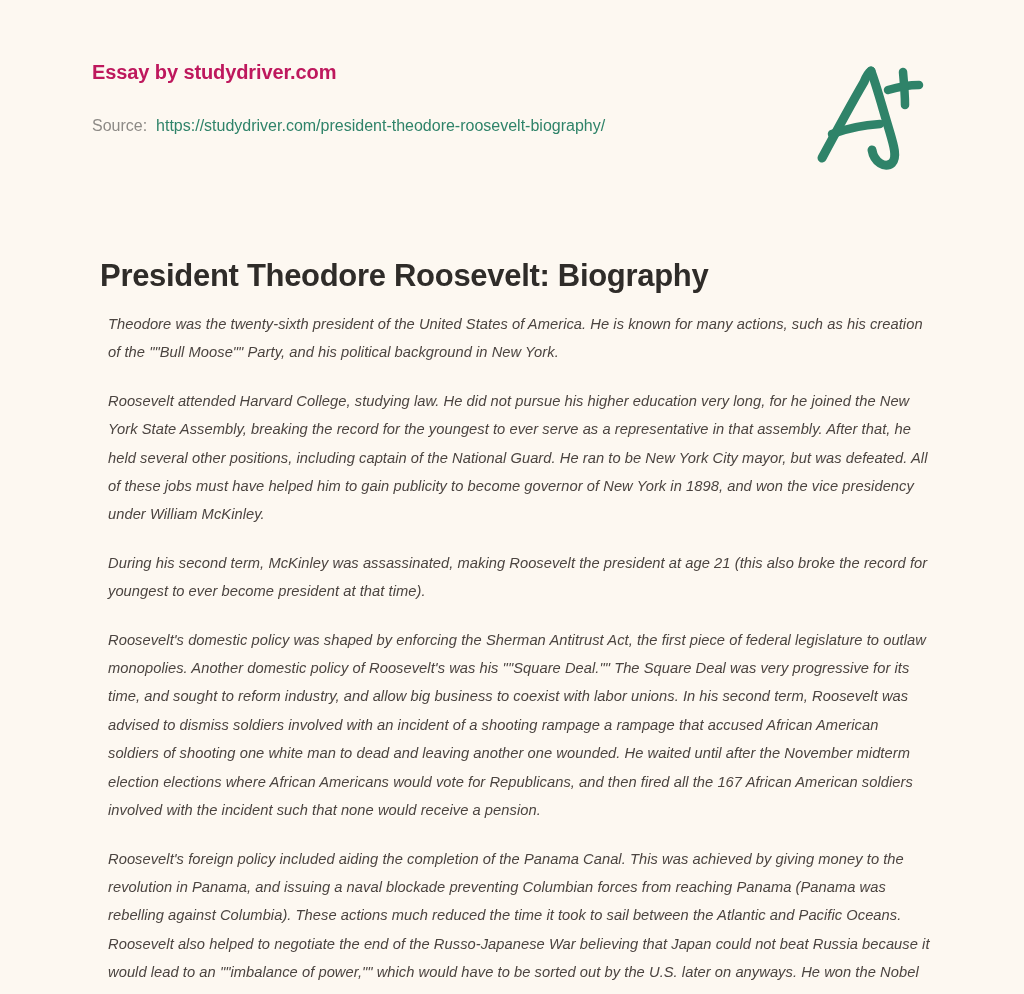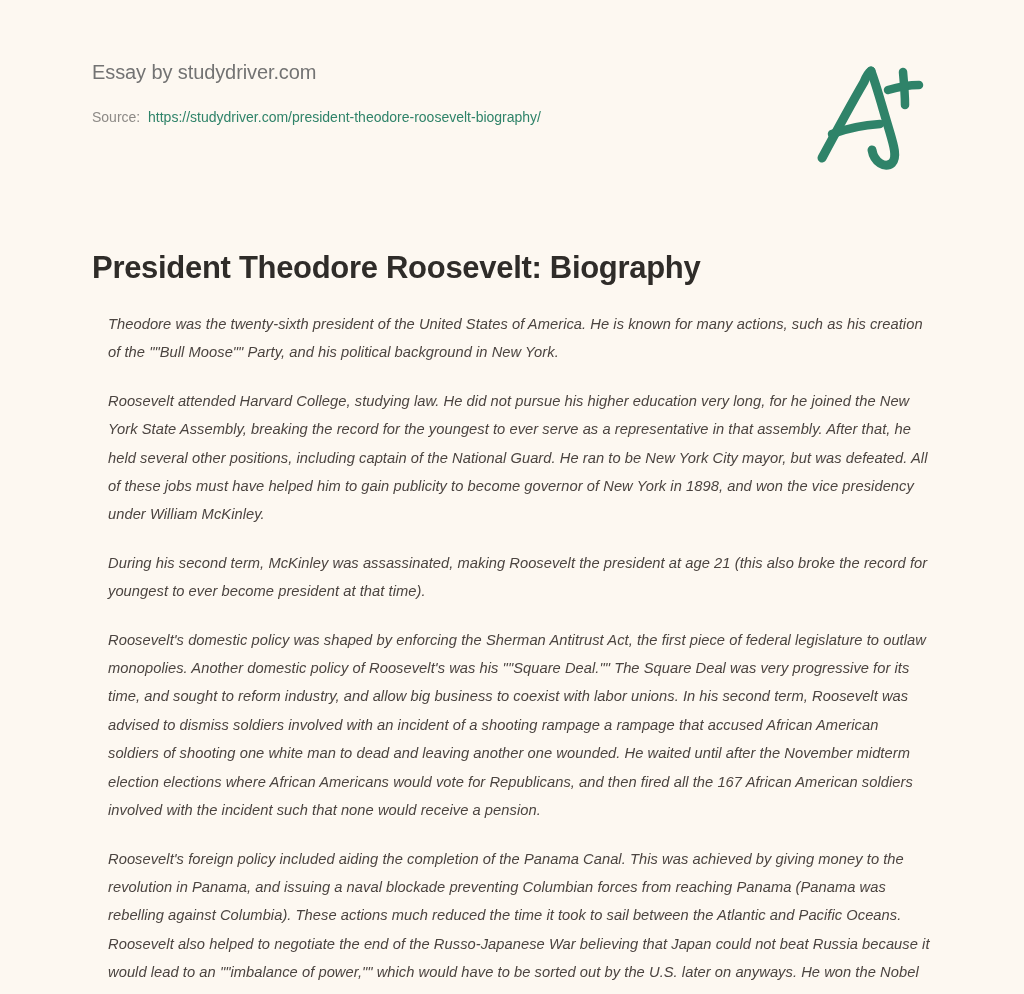--- a/index.html
+++ b/index.html
@@ -25,30 +25,30 @@
   
   .header {
     position: absolute;
     left: 92px;
     top: 60px;
     right: 92px;
   }
 
   .byline {
     font-size: 20px;
-    font-weight: normal;
-    color: #737373;
+    font-weight: bold;
+    color: #be185d;
     letter-spacing: -0.1px;
     line-height: 1.2;
     margin: 0;
   }
 
   .source-line {
-    margin-top: 24px;
-    font-size: 14px;
+    margin-top: 32px;
+    font-size: 16px;
     line-height: 1.3;
     white-space: nowrap;
   }
   .source-label {
     color: #8d8a86;
   }
   .source-url {
     color: #2F8369;
     text-decoration: none;
   }
@@ -66,21 +66,21 @@
     width: 100%;
     height: 100%;
   }
 
   
   .doc-title {
     position: absolute;
     left: 92px;
     top: 249px;
     right: 92px;
-    margin: 0;
+    margin: 8px;
     font-size: 31px;
     font-weight: bold;
     color: #2f2c29;
     letter-spacing: -0.3px;
     line-height: 1.25;
   }
 
   
   .body-copy {
     position: absolute;

